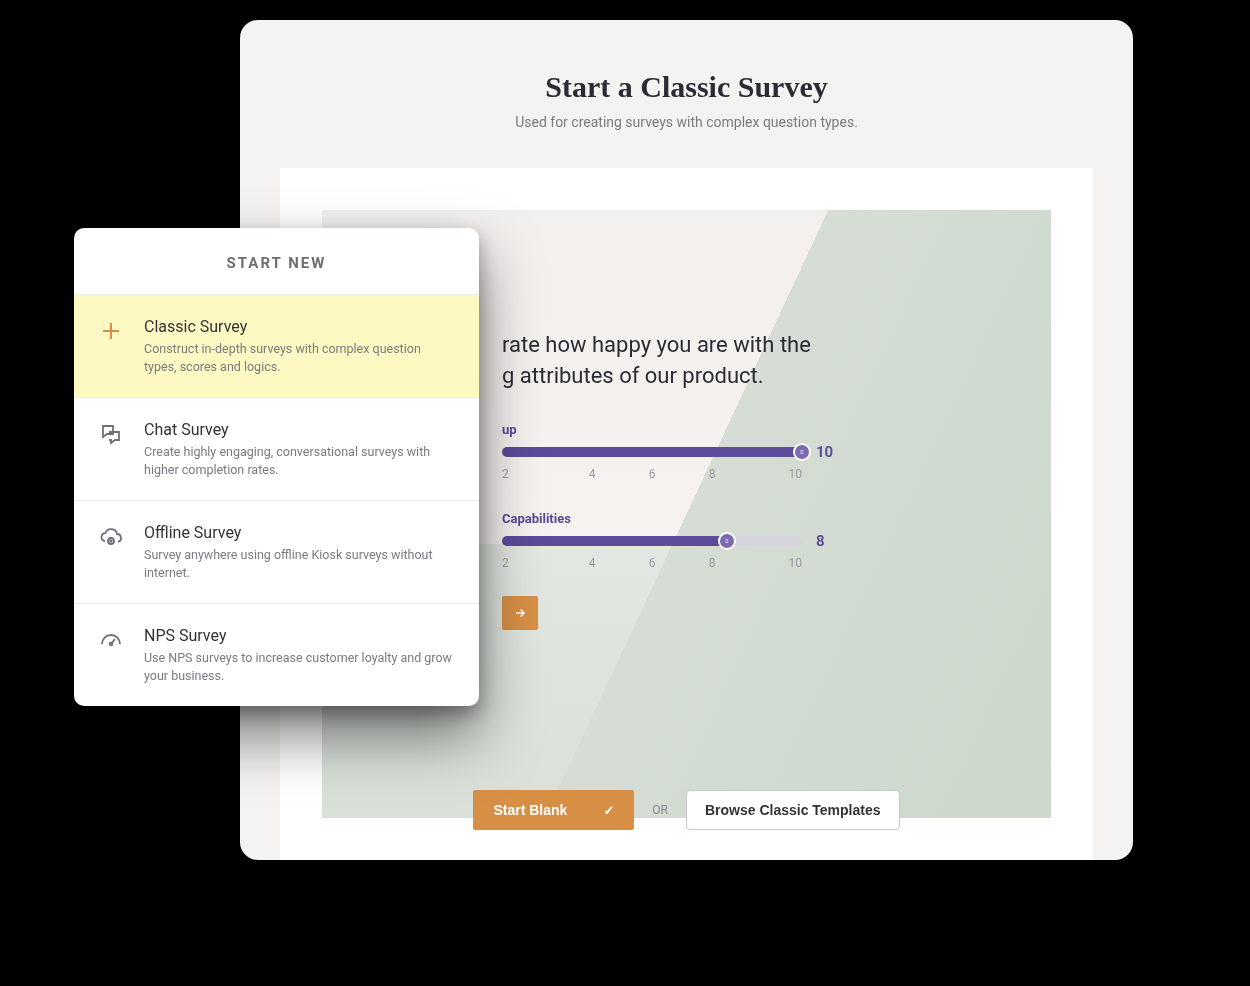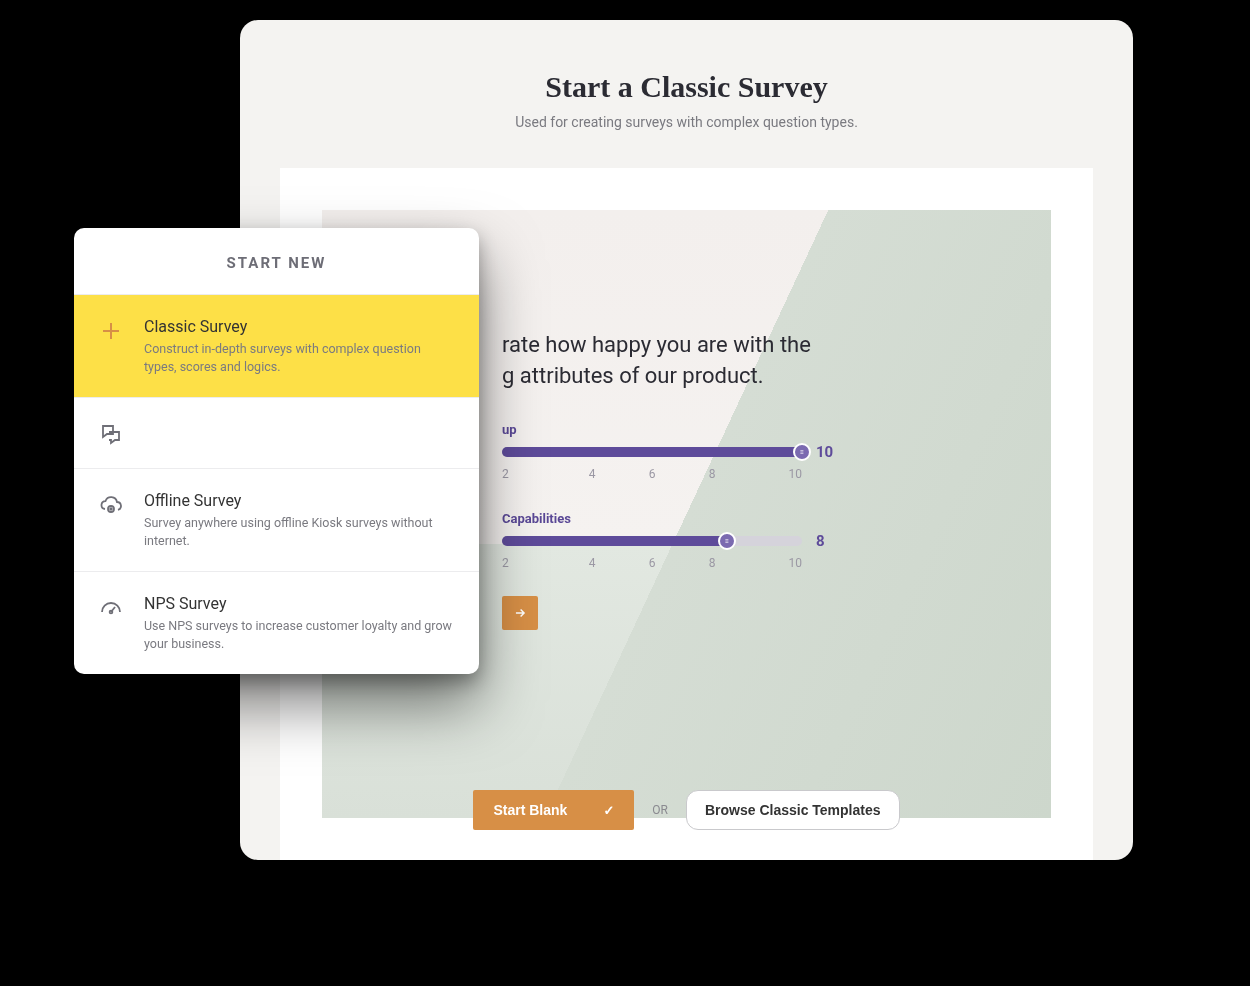--- a/index.html
+++ b/index.html
@@ -131,21 +131,21 @@
   }
   .btn-primary .check { font-size:13px; }
   .or-label { font-size:12px; color:#8a8a90; }
   .btn-outline {
     background:#fff;
     color:#333;
     font-size:14px;
     font-weight:600;
     padding:11px 18px;
     border:1px solid #c9c9cc;
-    border-radius:12px;
+    border-radius:4px;
     cursor:pointer;
   }
 
   
   .popover {
     position:absolute;
     left: 74px; top: 228px;
     width: 405px;
     background:#fff;
     border-radius:10px;
@@ -160,21 +160,21 @@
     color:#6d6d76;
     padding:26px 0 22px;
   }
   .option {
     display:flex;
     gap:18px;
     padding:22px 26px 22px 22px;
     border-top:1px solid #ececee;
     cursor:pointer;
   }
-  .option.active { background:#fde047; }
+  .option.active { background:#fef9c3; }
   .option-icon {
     width:30px; flex:0 0 30px;
     display:flex; align-items:flex-start; justify-content:center;
     color:#6f6f77;
     padding-top:2px;
   }
   .option.active .option-icon { color:#d78f46; }
   .option-title {
     font-size:16px; color:#333; margin-bottom:4px;
   }
@@ -267,20 +267,24 @@
     </div>
   </div>
 
   <div class="option">
     <div class="option-icon">
       <svg width="24" height="24" viewBox="0 0 24 24" fill="none" stroke="currentColor" stroke-width="1.8">
         <path d="M4 4h10v8H8l-4 3V4z"></path>
           <path d="M10 10h10v8h-4l-4 3v-3h-2"></path>
       </svg>
     </div>
+    <div>
+      <div class="option-title">Chat Survey</div>
+      <div class="option-desc">Create highly engaging, conversational surveys with higher completion rates.</div>
+    </div>
   </div>
 
   <div class="option">
     <div class="option-icon">
       <svg width="24" height="24" viewBox="0 0 24 24" fill="none" stroke="currentColor" stroke-width="1.8">
         <path d="M6 16a4 4 0 0 1 .5-7.97A6 6 0 0 1 18 9a4 4 0 0 1 1 7.87"></path>
         <circle cx="12" cy="16" r="3"></circle>
           <path d="M10.8 14.8l2.4 2.4M13.2 14.8l-2.4 2.4"></path>
       </svg>
     </div>

